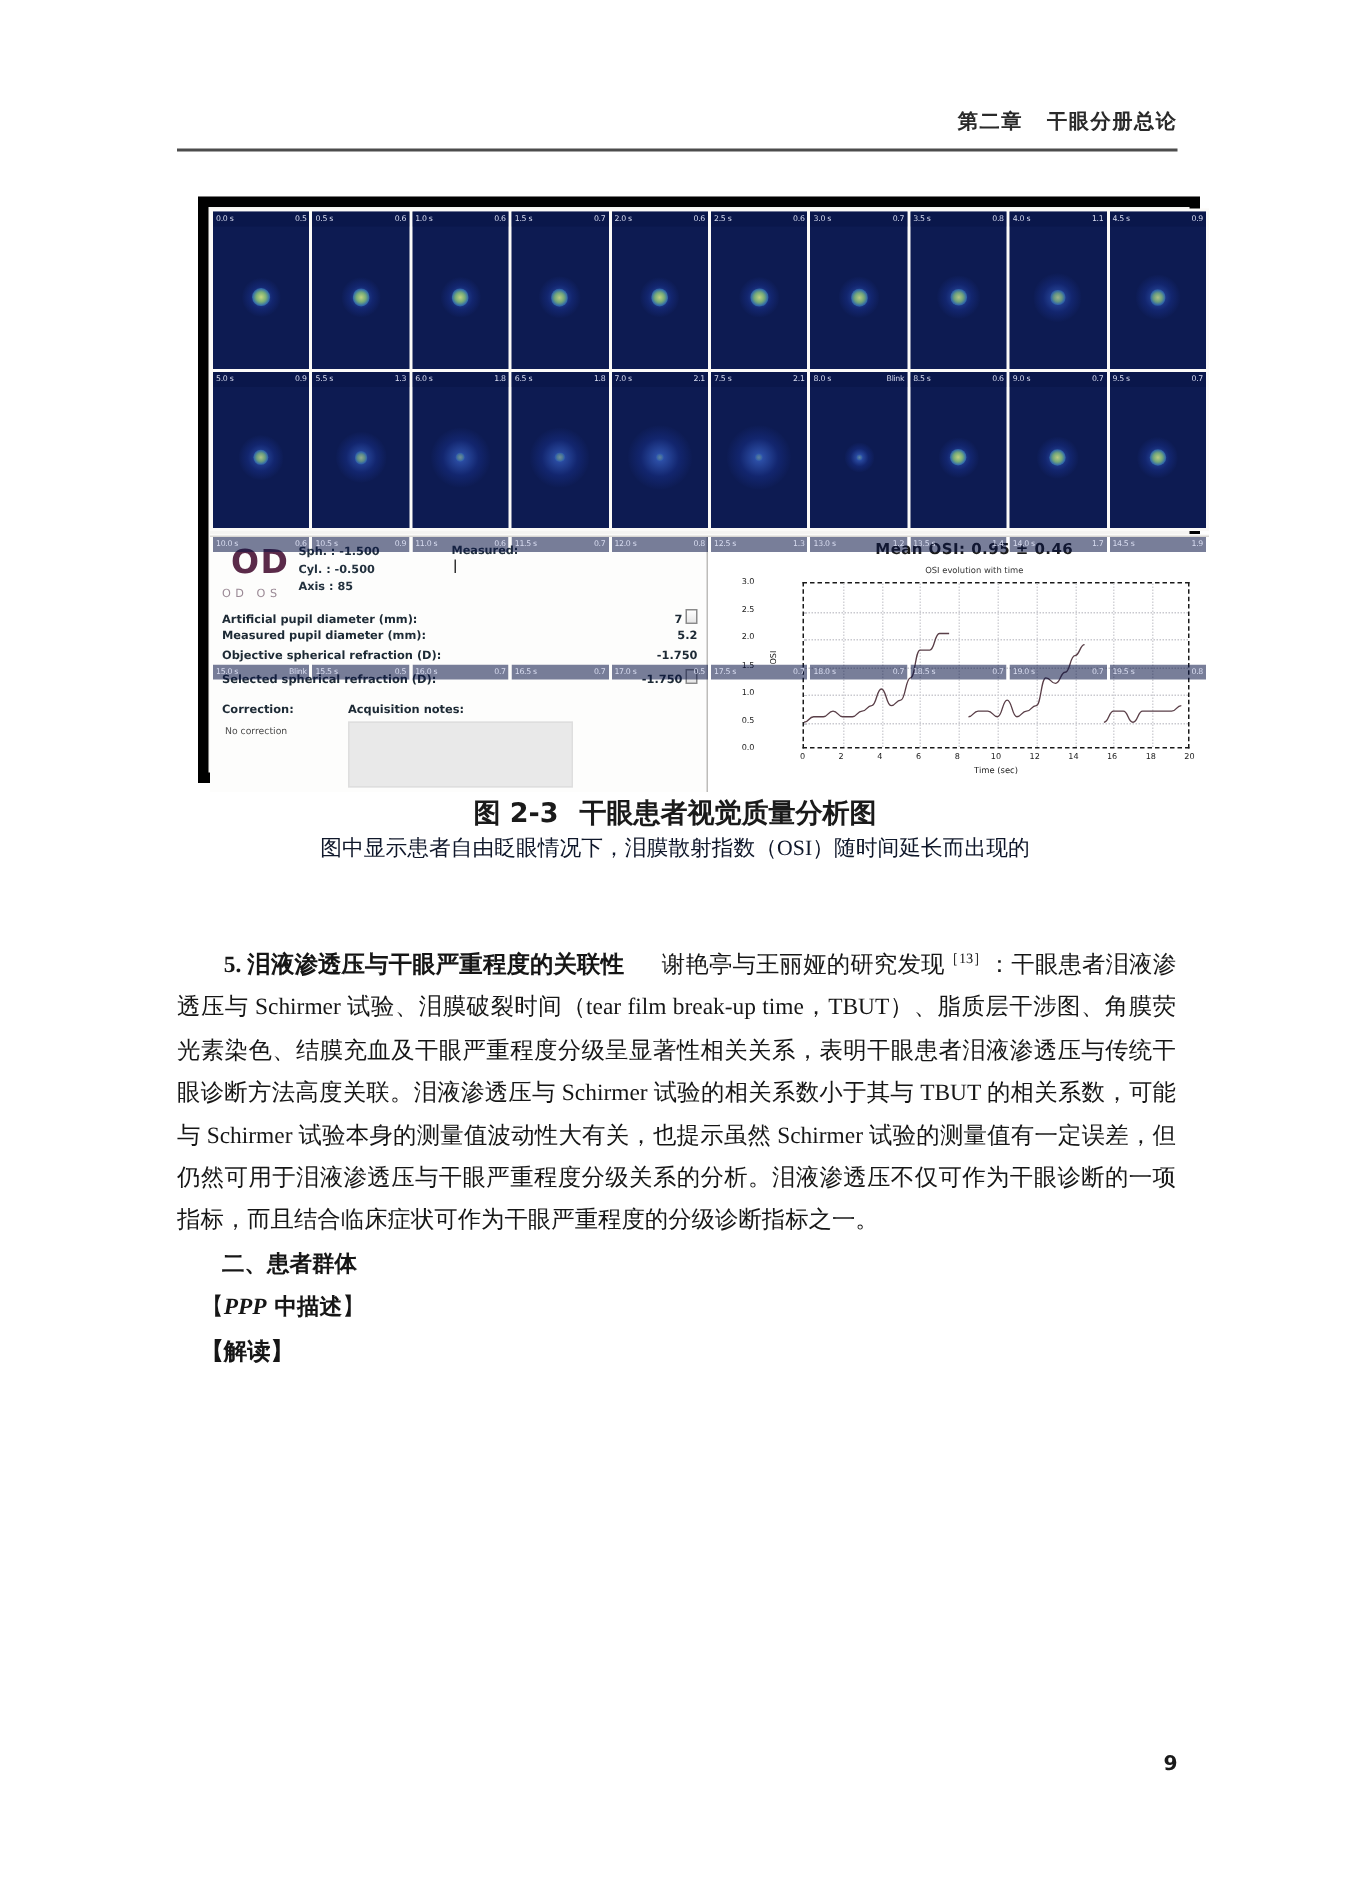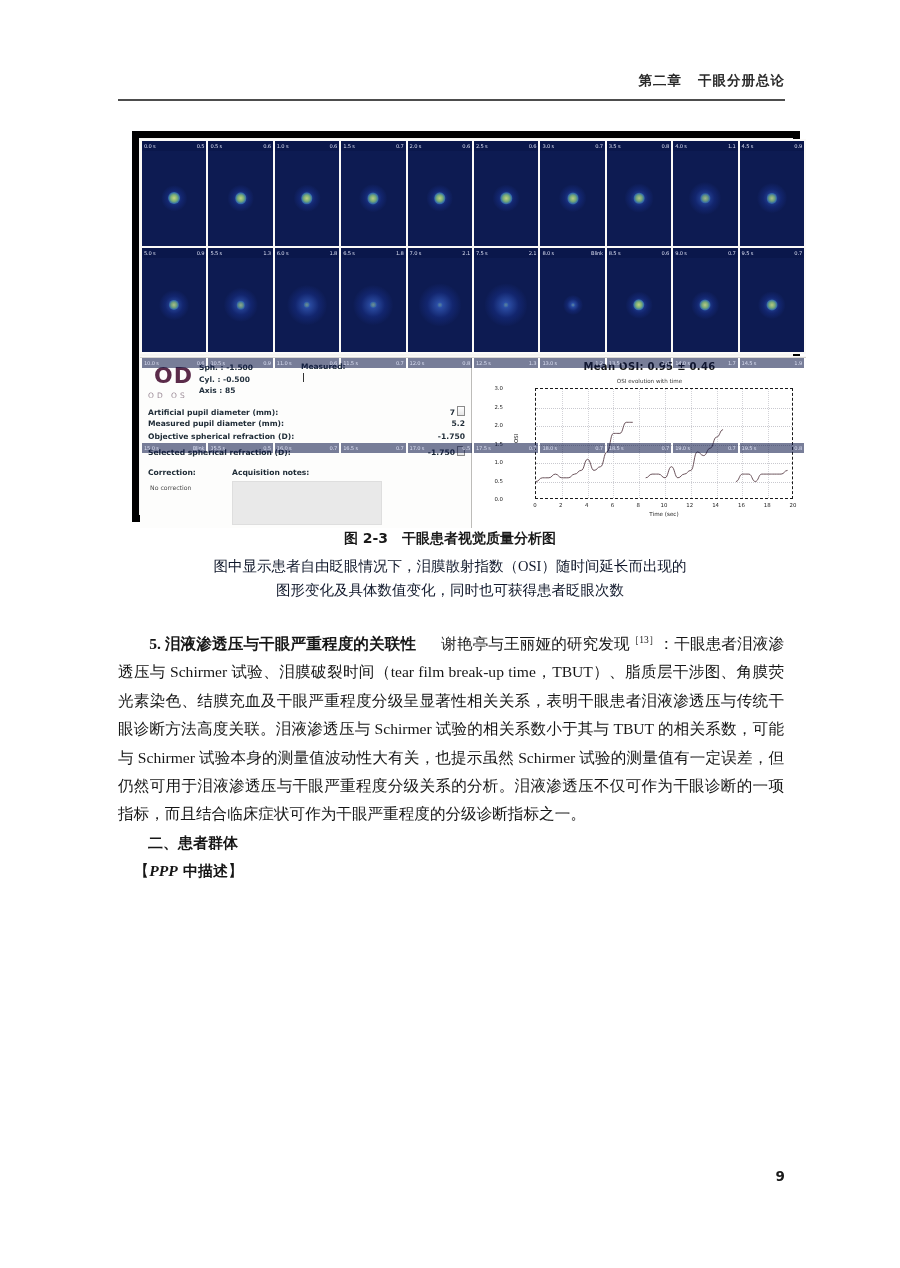--- a/index.html
+++ b/index.html
@@ -89,21 +89,21 @@
   .xtick{position:absolute;top:144px;font-family:"DejaVu Sans","Liberation Sans",sans-serif;
          font-size:5.4px;color:#222;transform:translateX(-50%);}
   .ylabel{position:absolute;left:20px;top:85px;font-family:"DejaVu Sans","Liberation Sans",sans-serif;
           font-size:5.4px;color:#222;transform:rotate(-90deg);transform-origin:left top;}
   .xlabel{position:absolute;left:42px;width:258px;top:153px;text-align:center;
           font-family:"DejaVu Sans","Liberation Sans",sans-serif;font-size:5.6px;color:#222;}
 
   
   .capmain{position:absolute;left:115px;top:530px;width:670px;text-align:center;
            font-family:"DejaVu Sans","Liberation Sans",sans-serif;
-           font-size:14px;font-weight:700;color:#1a1a1a;}
+           font-size:18px;font-weight:700;color:#1a1a1a;}
   .capmain .gap{display:inline-block;width:14px;}
   .capsub{position:absolute;left:115px;top:554px;width:670px;text-align:center;
           font-size:14.5px;line-height:24px;color:#0f172a;}
 
   
   .body{position:absolute;left:118px;top:630px;width:666px;
         font-size:15.6px;line-height:28.4px;text-align:justify;text-justify:inter-ideograph;
         color:#161616;}
   .body p{margin:0;}
   .ind{text-indent:2em;}
@@ -555,30 +555,30 @@
       </div>
 
     </div>
   </div>
 
   <div class="capmain">
     <span>图 2-3</span><span class="gap"></span><span>干眼患者视觉质量分析图</span>
   </div>
   <div class="capsub">
     <div>图中显示患者自由眨眼情况下，泪膜散射指数（OSI）随时间延长而出现的</div>
-    <div>图形变化及具体数值变化，同时也可获得患者眨眼次数</div>
   </div>
 
   <div class="body">
     <p class="ind">
       <span class="b">5. 泪液渗透压与干眼严重程度的关联性</span><span class="sep"></span><span>谢艳亭与王丽娅的研究发现<sup>［13］</sup>：干眼患者泪液渗透压与 Schirmer 试验、泪膜破裂时间（tear film break-up time，TBUT）、脂质层干涉图、角膜荧光素染色、结膜充血及干眼严重程度分级呈显著性相关关系，表明干眼患者泪液渗透压与传统干眼诊断方法高度关联。泪液渗透压与 Schirmer 试验的相关系数小于其与 TBUT 的相关系数，可能与 Schirmer 试验本身的测量值波动性大有关，也提示虽然 Schirmer 试验的测量值有一定误差，但仍然可用于泪液渗透压与干眼严重程度分级关系的分析。泪液渗透压不仅可作为干眼诊断的一项指标，而且结合临床症状可作为干眼严重程度的分级诊断指标之一。</span>
     </p>
 
     <p class="h2">二、患者群体</p>
 
     <p class="brk">
       <span>【</span><span class="ital">PPP</span><span class="zh"> 中描述</span><span>】</span>
     </p>
 
+    <p class="brk2">【解读】</p>
   </div>
 
   <div class="pageno">9</div>
 </div>
 
 </body></html>

